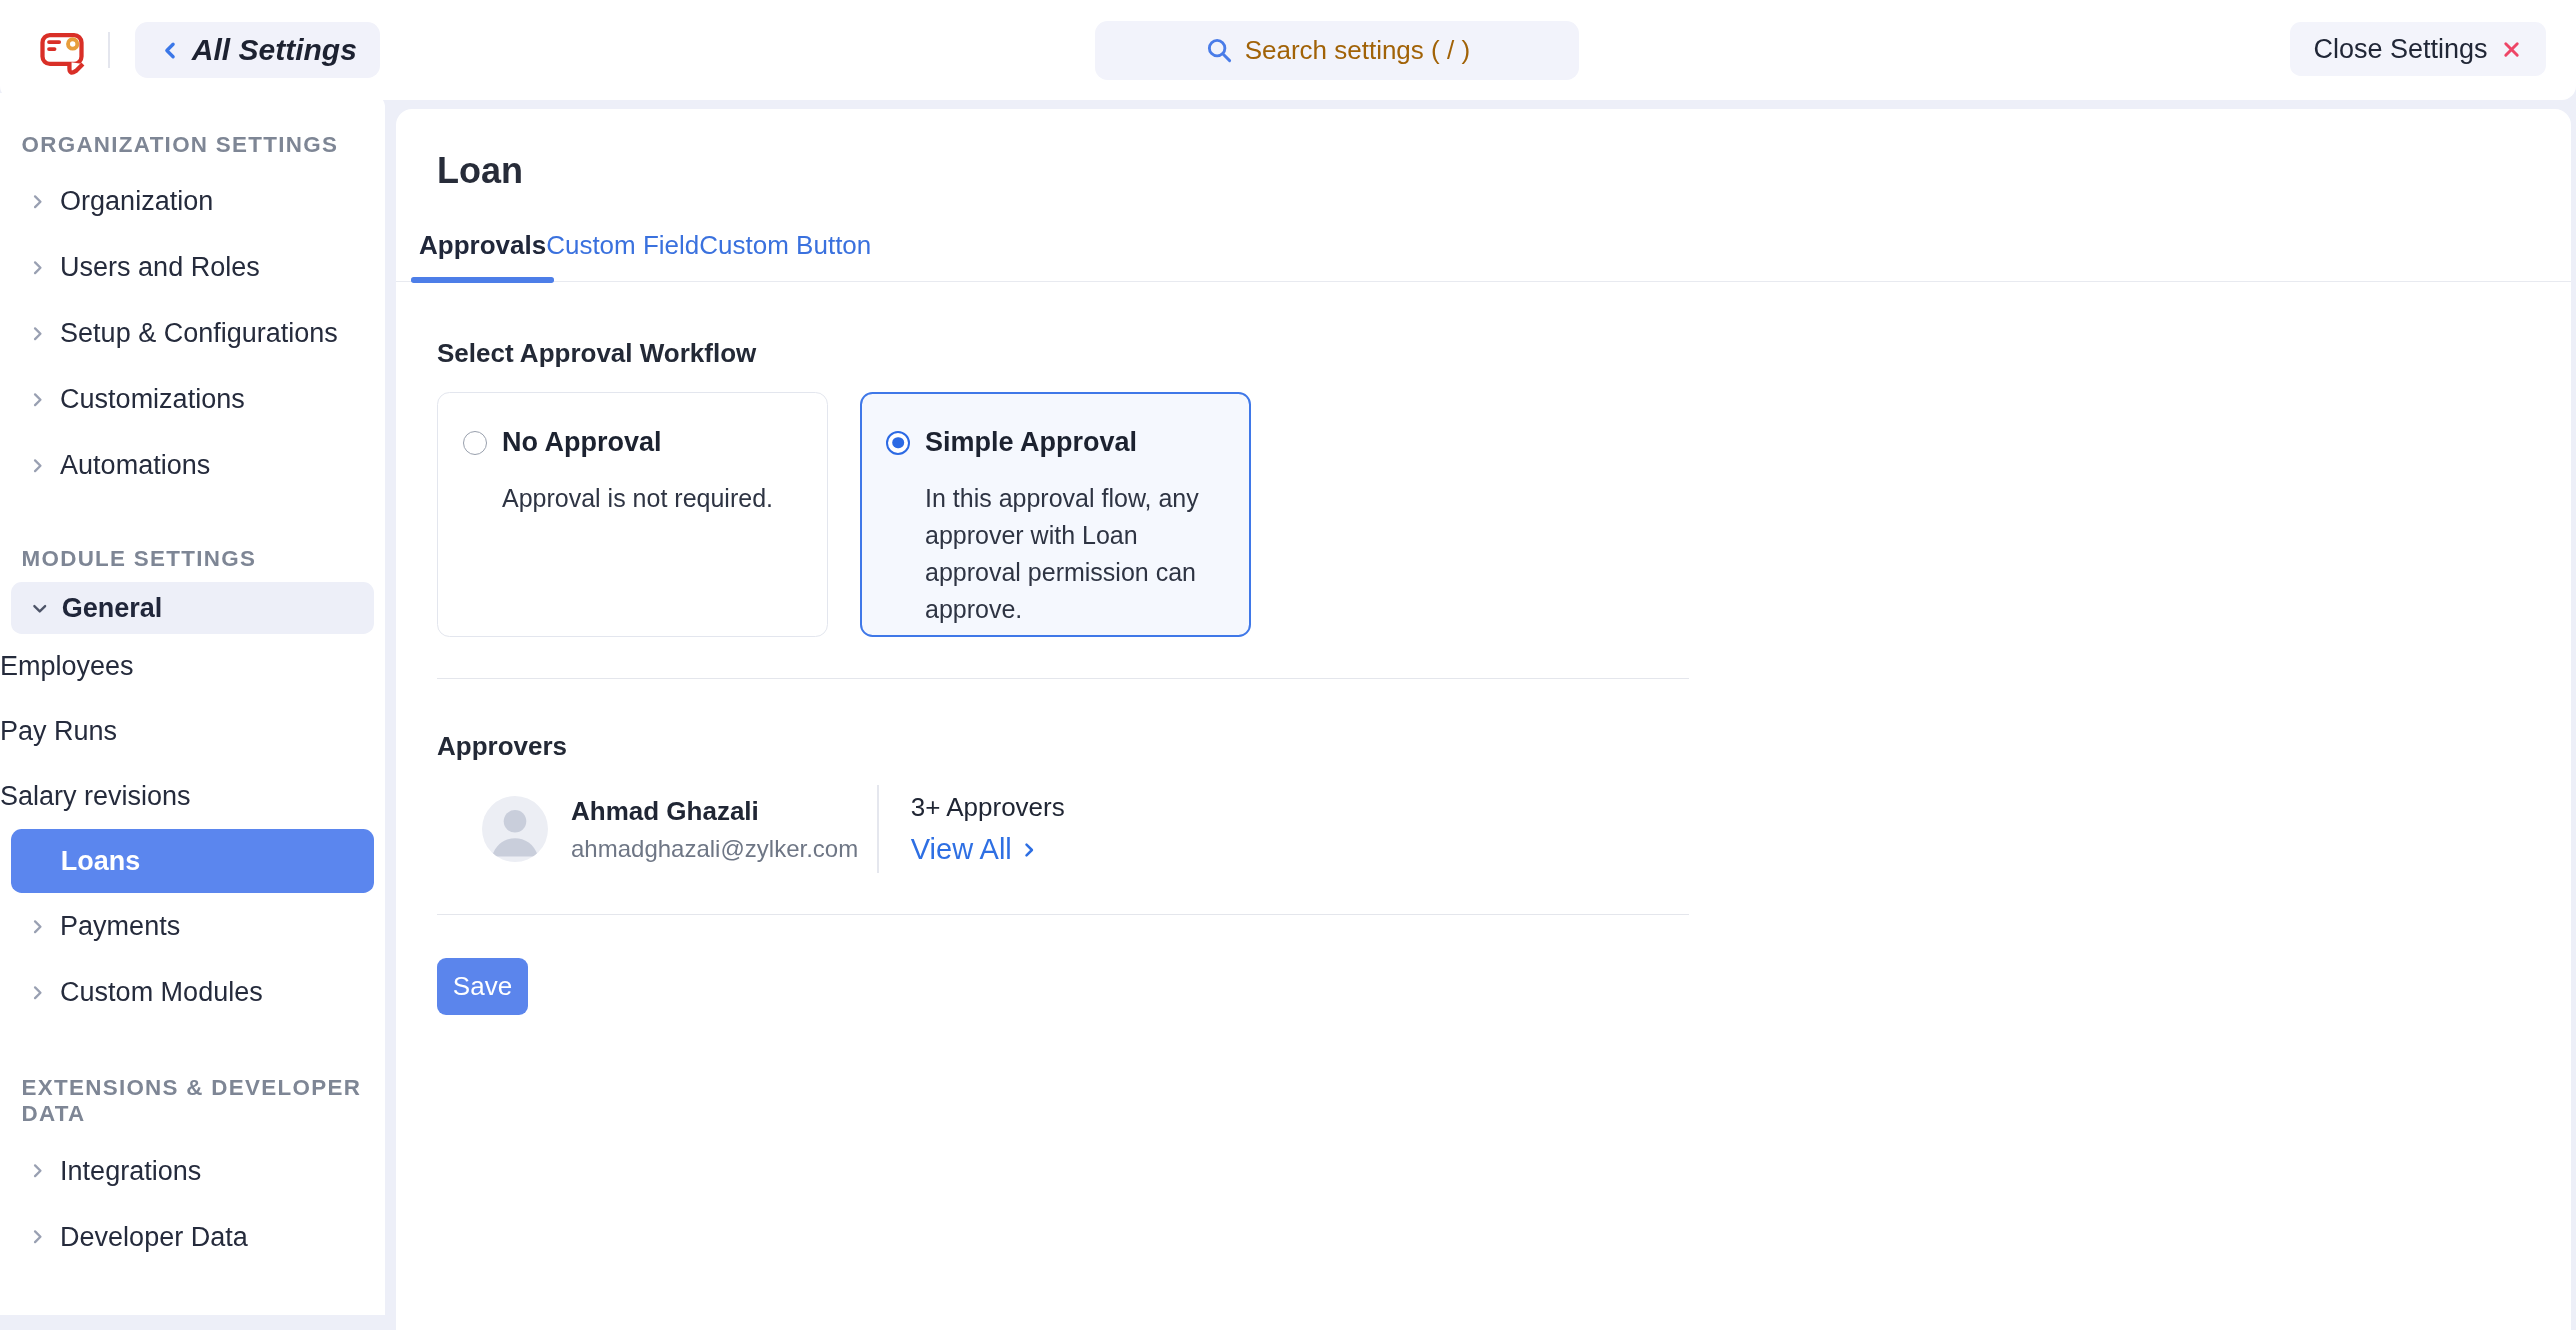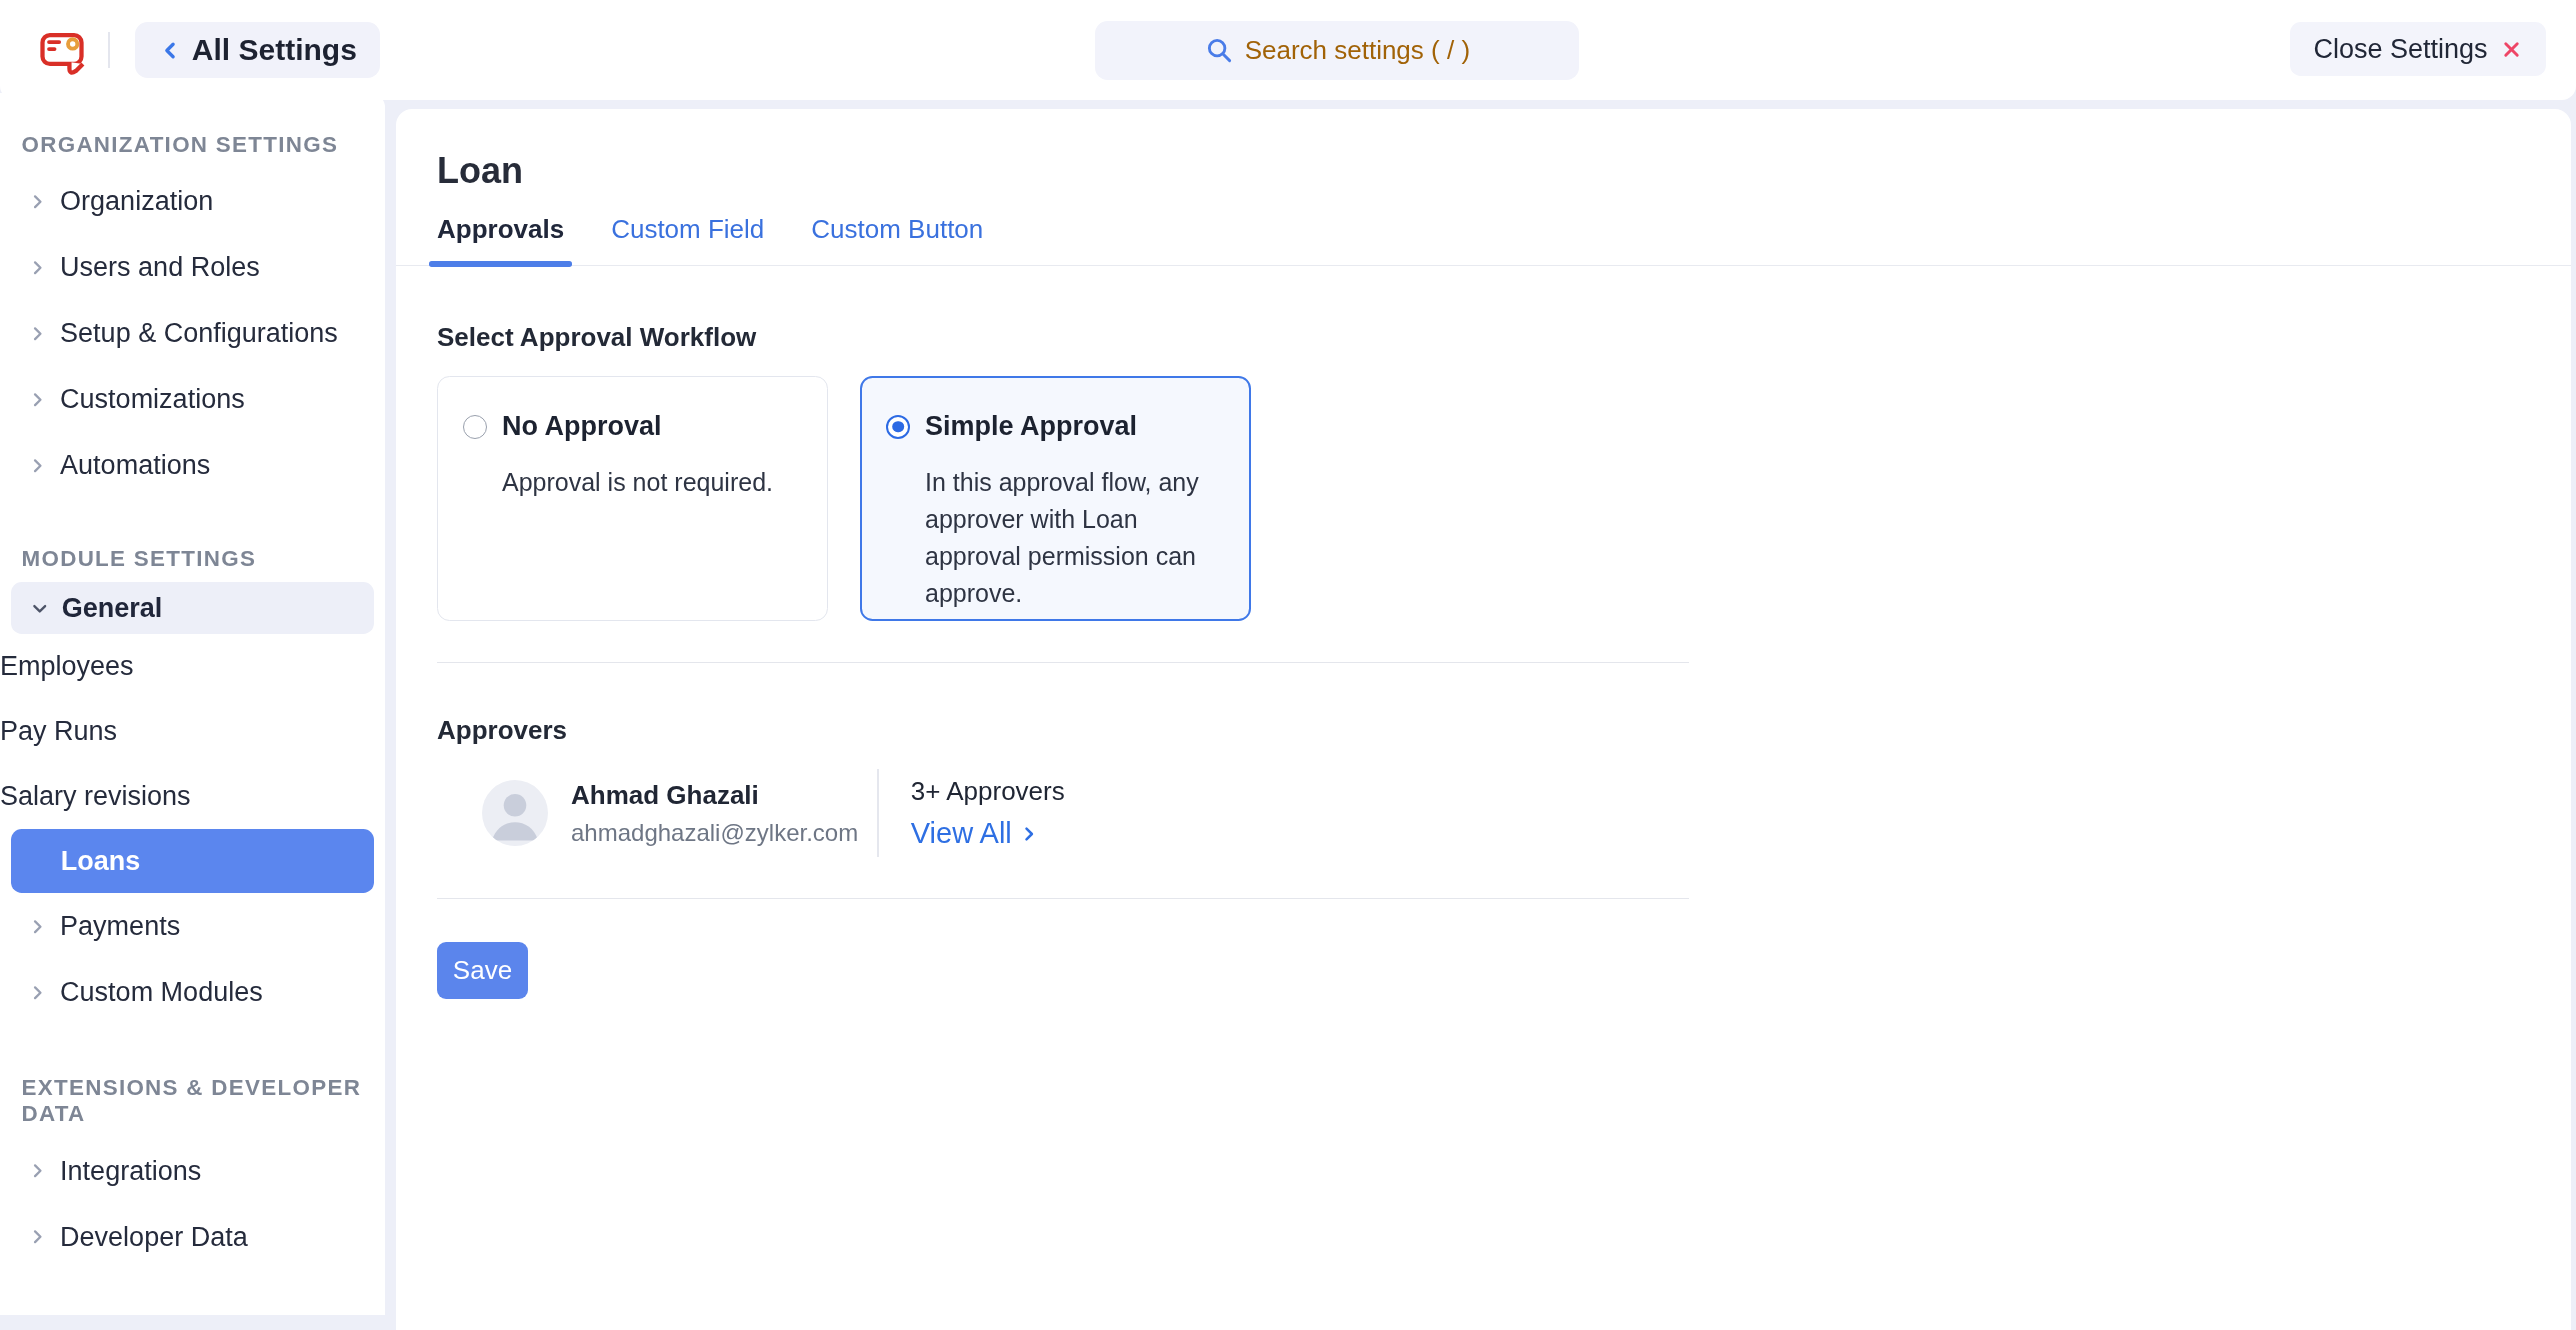--- a/index.html
+++ b/index.html
@@ -18,21 +18,21 @@
     display:flex;align-items:center;
   }
   .logo{width:52px;height:52px;margin-left:36px;flex:0 0 auto;}
   .top-divider{width:1.8px;height:36px;background:#e4e6ee;margin-left:20px;}
   .back-btn{
     display:flex;align-items:center;gap:9px;
     margin-left:25px;height:56px;padding:0 23px;
     background:#f1f2fa;border-radius:12.5px;border:none;cursor:pointer;
   }
   .back-btn .chev-left{width:25px;height:25px;color:#3b77e8;}
-  .back-btn .back-label{font-size:30px;font-weight:700;color:#1d2231;}
+  .back-btn .back-label{font-size:30px;font-weight:700;color:#1d2231;font-style:italic;}
   .search-box{
     position:absolute;left:1095px;top:20.6px;width:484px;height:59px;
     background:#f2f3fb;border-radius:12.5px;
     display:flex;align-items:center;justify-content:center;gap:10.7px;
   }
   .search-box .search-svg{width:30px;height:30px;}
   .search-box .search-text{font-size:26px;color:#a16207;}
   .close-btn{
     position:absolute;right:30px;top:22.4px;height:54px;padding:0 23px;
     background:#f3f4fb;border-radius:10.7px;border:none;cursor:pointer;
@@ -74,21 +74,21 @@
   }
   .nav-sub.selected .nav-label{color:#ffffff;font-weight:700;}
   
   .main-card{
     position:absolute;left:396px;top:109px;width:2175px;height:1222px;
     background:#ffffff;border-radius:16px 16px 0 0;
     box-sizing:border-box;overflow:hidden;
   }
   .page-title{margin:41px 0 0 41px;font-size:36px;font-weight:600;color:#272c39;}
   .tabs{
-    display:flex;gap:47px;margin-top:22px;padding-left:41px;
+    display:flex;margin-top:38px;padding-left:23px;
     border-bottom:1.8px solid #e8eaf0;
   }
   .tab{
     font-size:26px;font-weight:500;color:#3a71de;padding-bottom:20px;
     position:relative;cursor:pointer;white-space:nowrap;
   }
   .tab.active{color:#20273a;font-weight:700;}
   .tab.active::after{
     content:"";position:absolute;left:-8px;right:-8px;bottom:-1.8px;height:5.4px;
     background:#4d7ee8;border-radius:2.7px;

